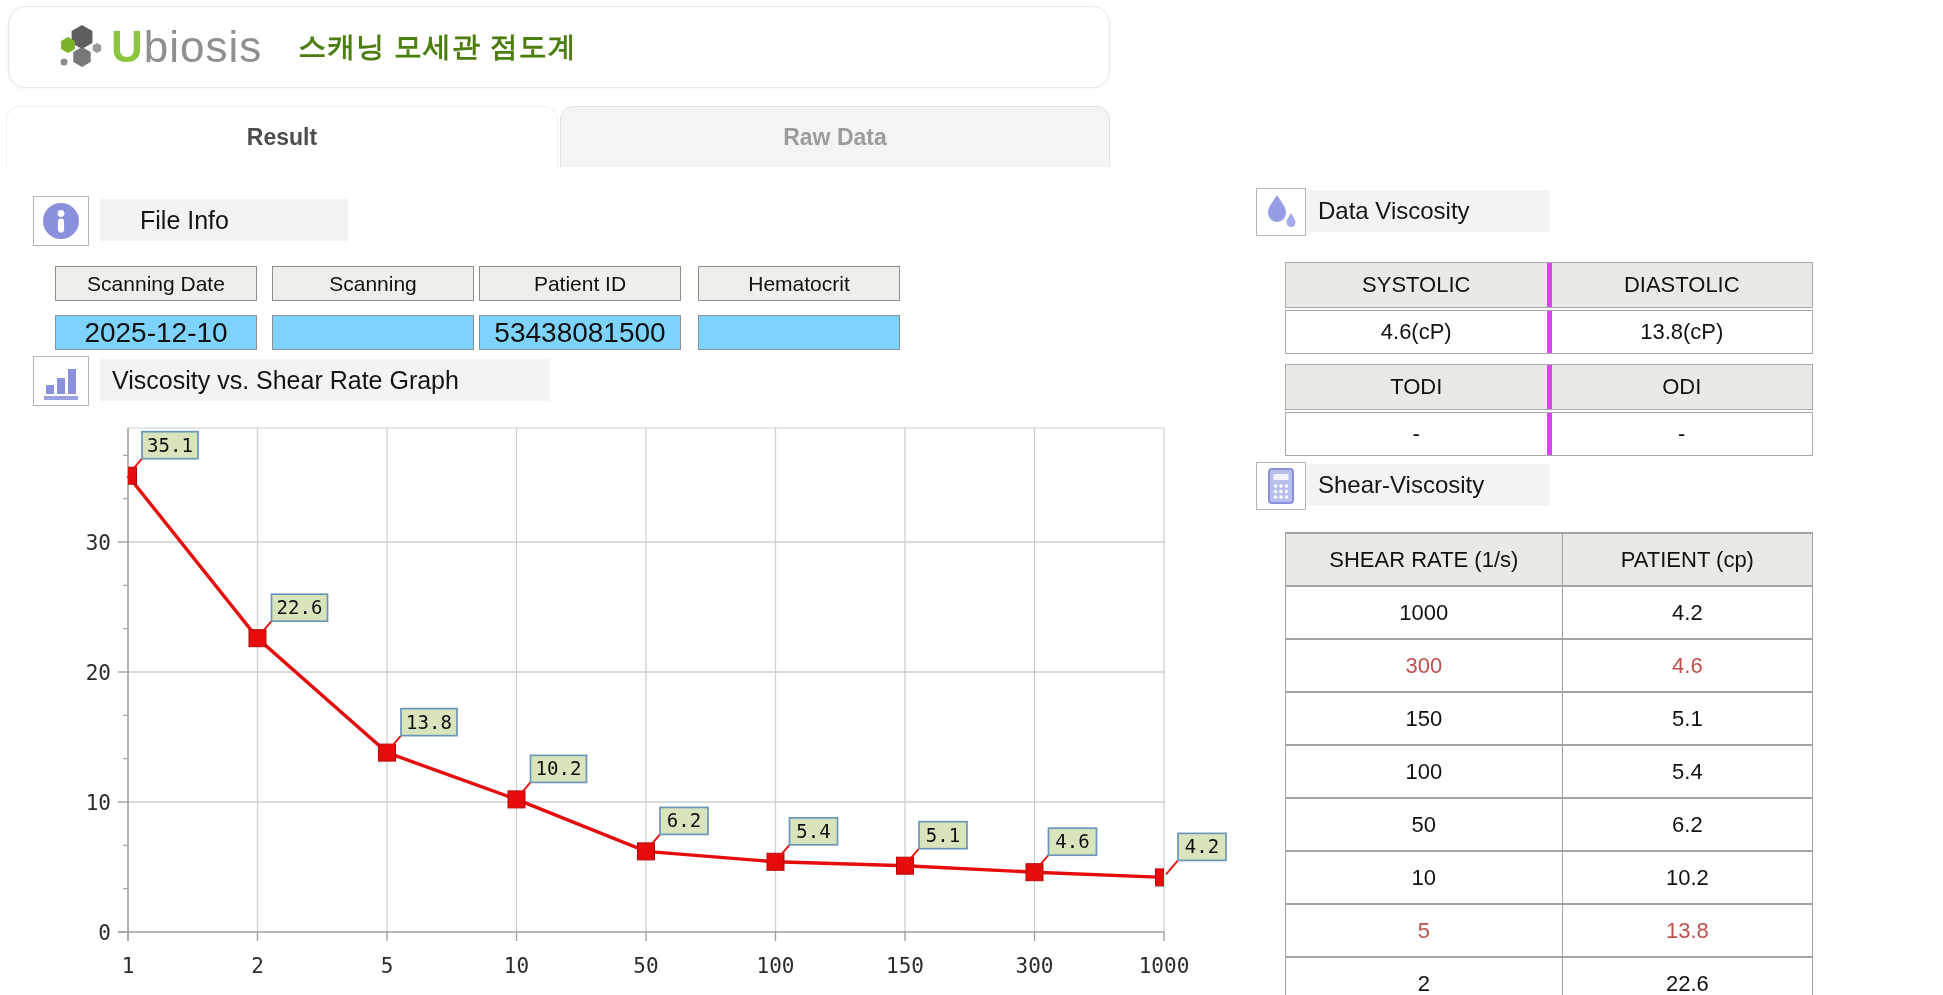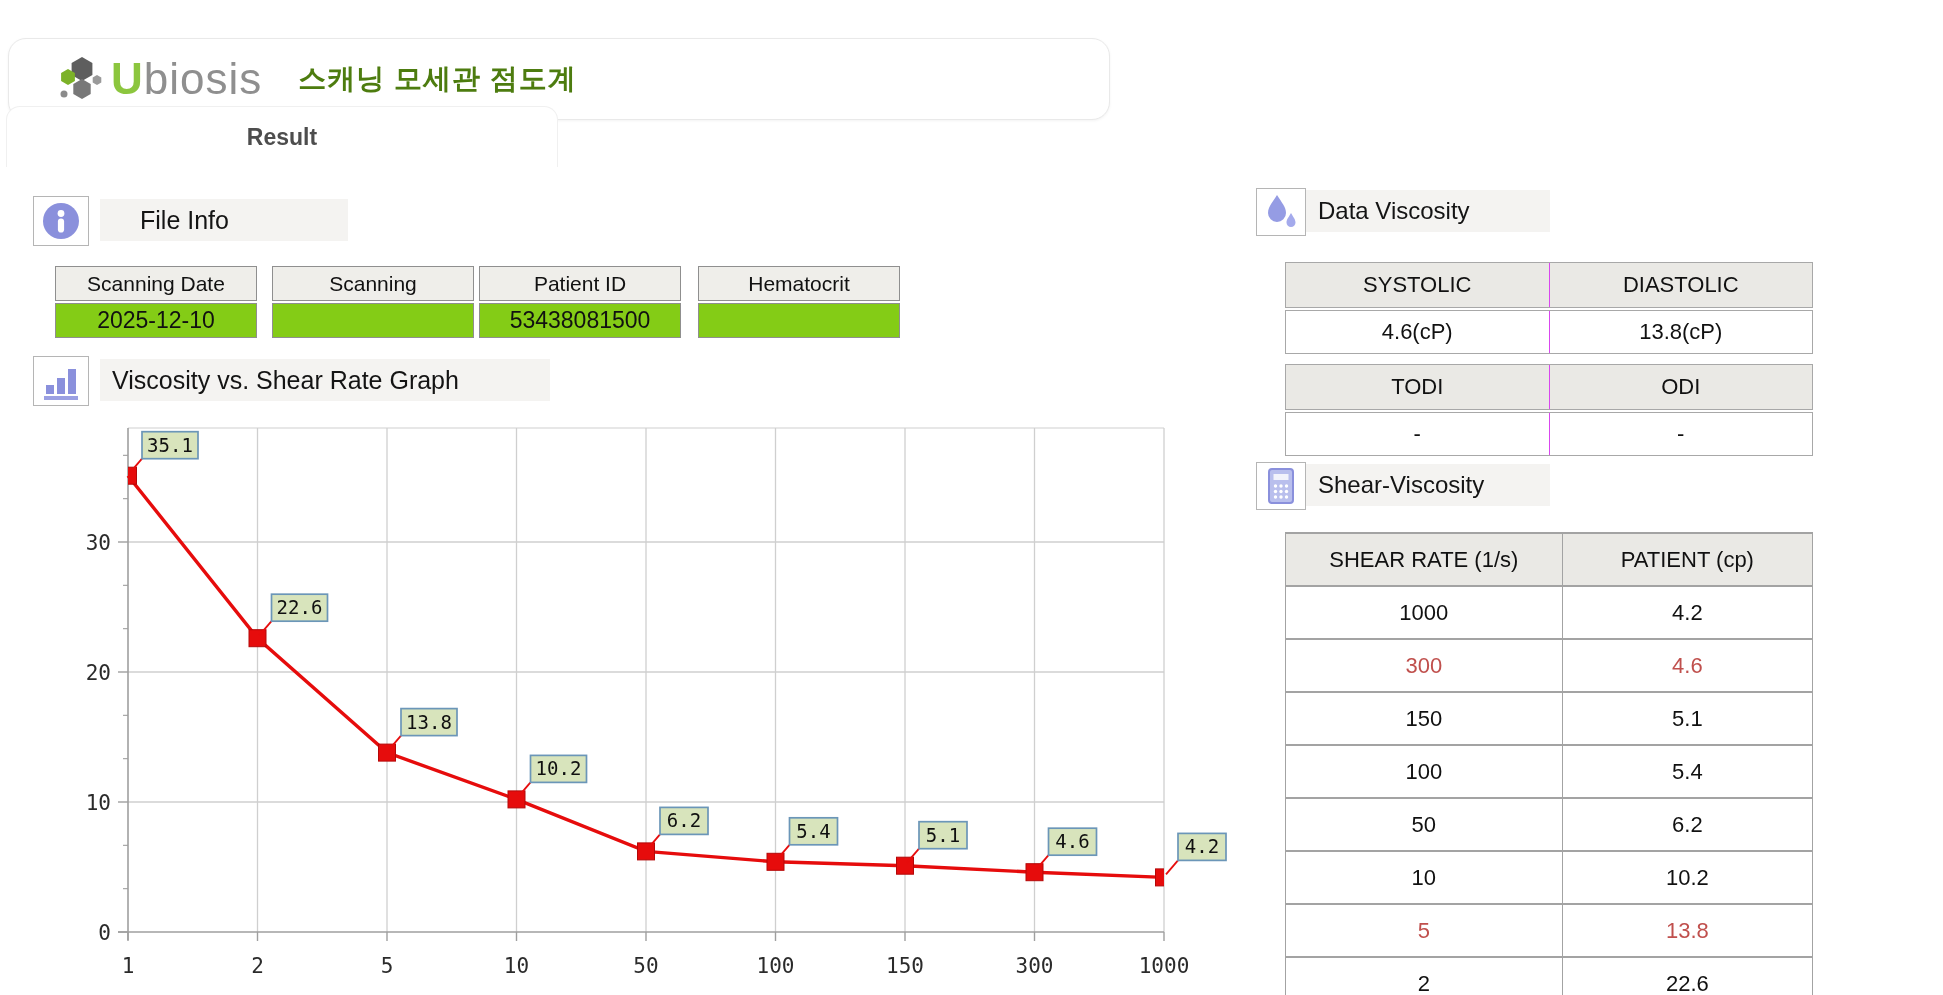--- a/index.html
+++ b/index.html
@@ -2,21 +2,21 @@
 <html><head>
 <meta charset="utf-8">
 <style>
   html,body{margin:0;padding:0;background:#fff;}
   .canvas{position:relative;width:1943px;height:995px;background:#ffffff;overflow:hidden;
           font-family:"Liberation Sans",sans-serif;color:#111;}
 
   
   .header-card{position:absolute;left:8px;top:6px;width:1100px;height:80px;background:#fff;
                border:1px solid #e9e9e9;border-radius:18px;box-shadow:0 1px 3px rgba(0,0,0,.05);
-               display:flex;align-items:center;margin-top:32px;}
+               display:flex;align-items:center;}
   .logo-wrap{display:flex;align-items:center;margin-left:46px;}
   .brand{font-size:44px;letter-spacing:1px;margin-left:2px;}
   .brand .u{color:#8cc63e;font-weight:bold;}
   .brand .rest{color:#8f8f8f;}
   .app-title{margin-left:36px;font-size:28px;font-weight:bold;color:#4d7c0f;letter-spacing:1px;}
 
   
   .tab{position:absolute;top:106px;height:60px;border-radius:14px 14px 0 0;
        display:flex;align-items:center;justify-content:center;font-weight:bold;font-size:23px;cursor:pointer;}
   .tab-result{left:6px;width:550px;background:#ffffff;border:1px solid #f0f0f0;border-bottom:none;color:#4d4d4d;}
@@ -26,35 +26,35 @@
   .iconbox{position:absolute;width:54px;height:48px;background:#fff;border:1px solid #b5b5b5;
            display:flex;align-items:center;justify-content:center;}
   .strip{position:absolute;background:#f4f3f1;display:flex;align-items:center;
          padding-left:12px;font-size:25px;color:#141414;}
 
   
   .fibox{position:absolute;top:266px;width:202px;}
   .fi1{left:55px;} .fi2{left:272px;} .fi3{left:479px;} .fi4{left:686px;padding-left:12px;}
   .fihead{height:33px;border:1px solid #8f8f8f;background:#efeeea;display:flex;align-items:center;
           justify-content:center;font-size:21px;}
-  .fival{height:33px;margin-top:2px;border:1px solid #8f8f8f;background:#84cc16;display:flex;
-         align-items:center;justify-content:center;font-size:23px;}
+  .fival{height:33px;margin-top:14px;border:1px solid #8f8f8f;background:#7dd3fc;display:flex;
+         align-items:center;justify-content:center;font-size:28px;}
 
   
   .chart-svg{position:absolute;left:40px;top:415px;}
   .tick{font-family:"DejaVu Sans Mono",monospace;font-size:21px;fill:#2b2b2b;}
   .dlabel{font-family:"DejaVu Sans Mono",monospace;font-size:19px;fill:#101010;}
 
   
   .btable{position:absolute;left:1285px;width:528px;}
   .brow{display:flex;border:1px solid #a8a8a8;background:#fff;}
   .brow.head{background:#eae9e5;height:44px;}
   .brow.val{height:42px;margin-top:2px;}
   .bcell{flex:1;display:flex;align-items:center;justify-content:center;font-size:22px;}
-  .bcell + .bcell{border-left:1px solid #d946ef;}
+  .bcell + .bcell{border-left:5px solid #d946ef;}
 
   table.shear{position:absolute;left:1285px;top:532px;width:528px;border-collapse:collapse;}
   table.shear th{background:#eae9e5;font-weight:normal;}
   table.shear th,table.shear td{border:1px solid #a3a3a3;border-top-width:2px;border-bottom-width:2px;
        height:43px;text-align:center;font-size:22px;padding:4px;}
   table.shear .c1{width:52.5%;}
   table.shear .hl{color:#c0504d;}
 </style>
 </head>
 <body>
@@ -69,20 +69,21 @@
         <polygon points="27,27 35.7,32 35.7,42 27,47 18.3,42 18.3,32" fill="#787878"></polygon>
         <polygon points="42,23 46.3,25.5 46.3,30.5 42,33 37.7,30.5 37.7,25.5" fill="#9a9a9a"></polygon>
         <circle cx="9" cy="42" r="3.5" fill="#8b8b8b"></circle>
       </svg>
       <div class="brand"><span class="u">U</span><span class="rest">biosis</span></div>
     </div>
     <div class="app-title">스캐닝 모세관 점도계</div>
   </div>
 
   <div class="tab tab-result">Result</div>
+  <div class="tab tab-raw">Raw Data</div>
 
   <div class="iconbox" style="left:33px;top:196px;">
     <svg width="46" height="44" viewBox="0 0 46 44">
       <circle cx="23" cy="22" r="18" fill="#8a90dc"></circle>
       <circle cx="23" cy="14.5" r="3.4" fill="#fff"></circle>
       <rect x="19.9" y="19.5" width="6.2" height="14" rx="3.1" fill="#fff"></rect>
     </svg>
   </div>
   <div class="strip" style="left:100px;top:199px;width:208px;height:42px;padding-left:40px;">File Info</div>
 

